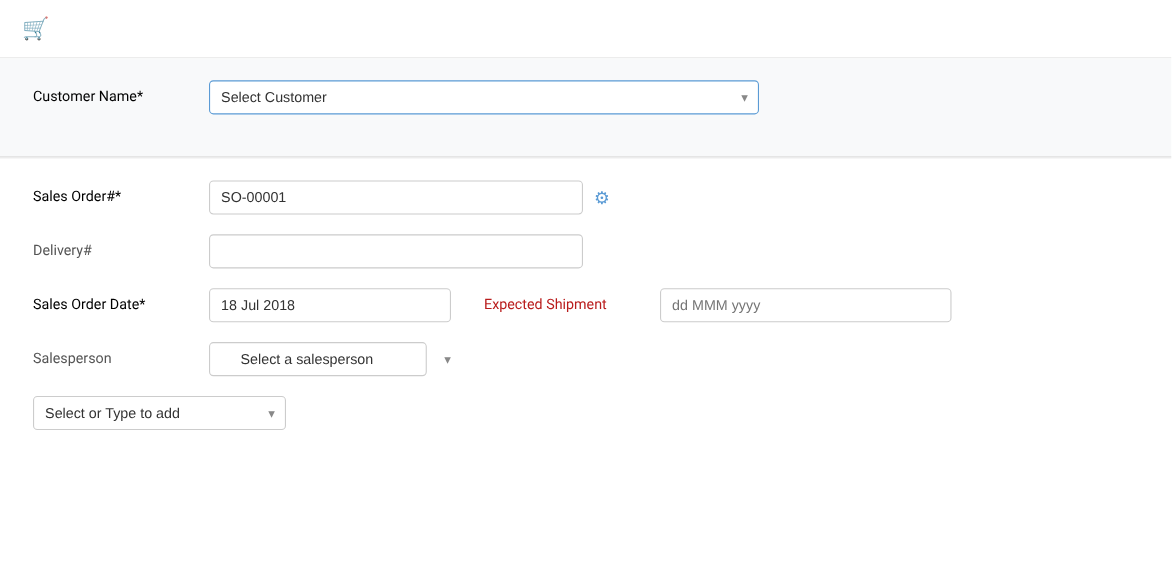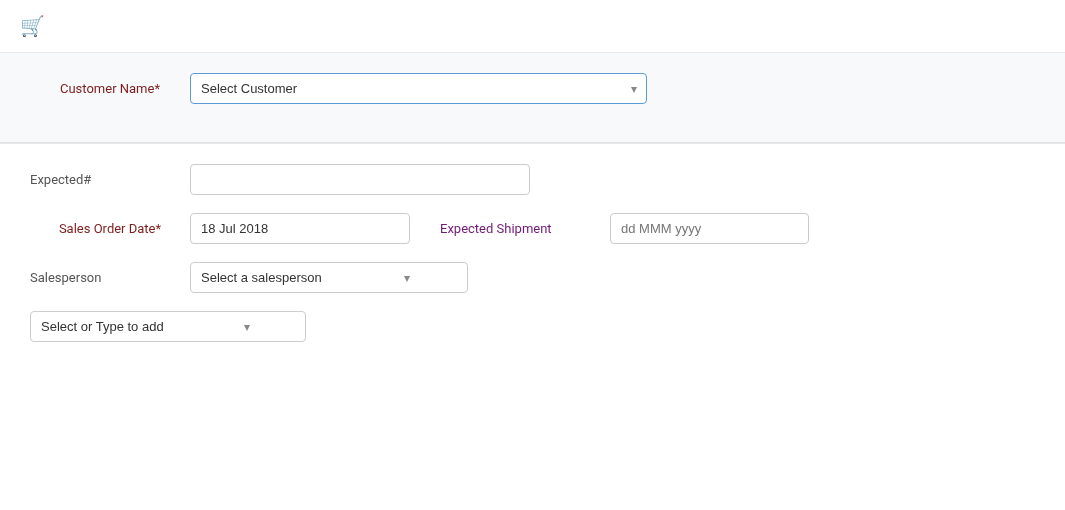--- a/index.html
+++ b/index.html
@@ -51,22 +51,21 @@
     }
 
     .form-label {
       width: 160px;
       font-size: 13px;
       color: #555;
       flex-shrink: 0;
     }
 
     .form-label.required {
-      color: #7f1d1d;
-      text-align: center;
+      color: #000000;
     }
 
     .form-control {
       border: 1px solid #ccc;
       border-radius: 4px;
       padding: 7px 10px;
       font-size: 13px;
       outline: none;
       background: #fff;
       color: #333;
@@ -101,48 +100,47 @@
     }
 
     .select-wrapper select {
       width: 100%;
       appearance: none;
       -webkit-appearance: none;
       padding-right: 30px;
     }
 
     .customer-select-wrapper {
-      width: 457px;
+      width: 500px;
     }
 
     .sales-order-input {
       width: 340px;
     }
 
     .reference-input {
       width: 340px;
     }
 
     .date-input {
       width: 220px;
     }
 
     .shipment-label-area {
       display: flex;
       flex-direction: column;
       width: 160px;
       font-size: 13px;
-      color: #701a75;
+      color: #b91c1c;
       margin-left: 30px;
       flex-shrink: 0;
     }
 
     .shipment-input {
-      width: 199px;
-      margin-left: 10px;
+      width: 265px;
     }
 
     .gear-btn {
       background: none;
       border: none;
       cursor: pointer;
       margin-left: 10px;
       color: #5b9bd5;
       font-size: 16px;
     }
@@ -183,47 +181,54 @@
       </select>
       <span class="chevron">▾</span>
     </div>
   </div>
 </div>
 
 <hr class="section-divider">
 
 <div class="form-section">
 
-
-  <div class="form-row">
-    <label class="form-label">Expected#</label>
+  <div class="form-row">
+    <label class="form-label required">Sales Order#*</label>
+    <input type="text" class="form-control sales-order-input" value="SO-00001" style="">
+    <button class="gear-btn">
+      <span>⚙</span>
+    </button>
+  </div>
+
+  <div class="form-row">
+    <label class="form-label">Delivery#</label>
     <input type="text" class="form-control reference-input" style="">
   </div>
 
   <div class="form-row">
     <label class="form-label required">Sales Order Date*</label>
     <input type="text" class="form-control date-input" value="18 Jul 2018" style="">
     <div class="shipment-label-area">
       <span>Expected Shipment</span>
     </div>
     <input type="text" class="form-control shipment-input" placeholder="dd MMM yyyy" style="">
   </div>
 
   <div class="form-row">
     <label class="form-label">Salesperson</label>
     <div class="select-wrapper salesperson-wrapper">
-      <select class="form-control" style="width:278px;">
+      <select class="form-control" style="width:198px;text-align:center;">
         <option value="">Select a salesperson</option>
       </select>
       <span class="chevron">▾</span>
     </div>
   </div>
 
   <div class="form-row">
     <div class="select-wrapper delivery-wrapper">
-      <select class="form-control" style="width:276px;">
+      <select class="form-control" style="width:230px;">
         <option value="">Select or Type to add</option>
       </select>
       <span class="chevron">▾</span>
     </div>
   </div>
 
 </div>
 
 </body></html>

